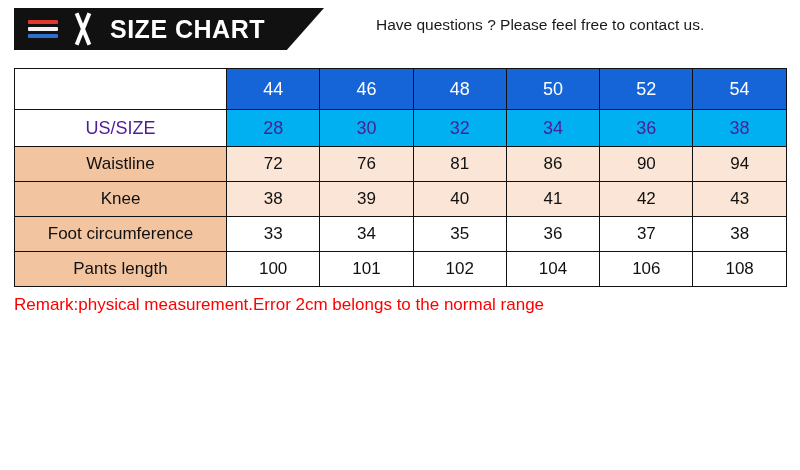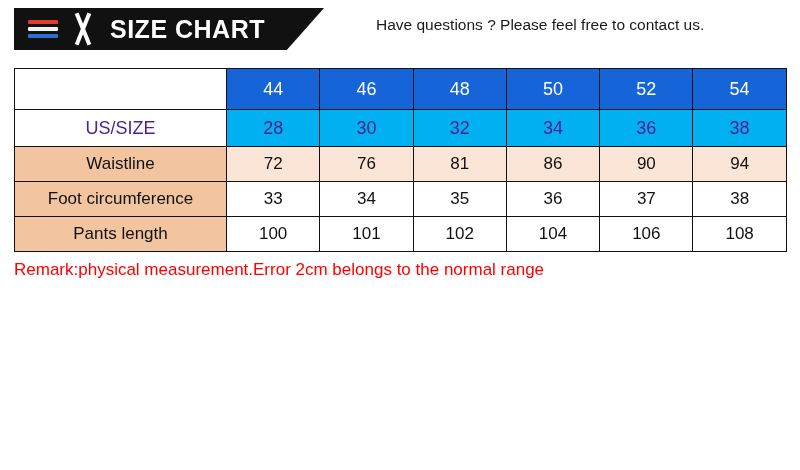--- a/index.html
+++ b/index.html
@@ -208,20 +208,29 @@
           </tr>
           <tr class="row-shade">
             <td class="label-cell">Waistline</td>
             <td class="value-cell">72</td>
             <td class="value-cell">76</td>
             <td class="value-cell">81</td>
             <td class="value-cell">86</td>
             <td class="value-cell">90</td>
             <td class="value-cell">94</td>
           </tr>
+          <tr class="row-shade">
+            <td class="label-cell">Knee</td>
+            <td class="value-cell">38</td>
+            <td class="value-cell">39</td>
+            <td class="value-cell">40</td>
+            <td class="value-cell">41</td>
+            <td class="value-cell">42</td>
+            <td class="value-cell">43</td>
+          </tr>
           <tr>
             <td class="label-cell">Foot circumference</td>
             <td class="value-cell">33</td>
             <td class="value-cell">34</td>
             <td class="value-cell">35</td>
             <td class="value-cell">36</td>
             <td class="value-cell">37</td>
             <td class="value-cell">38</td>
           </tr>
           <tr>

